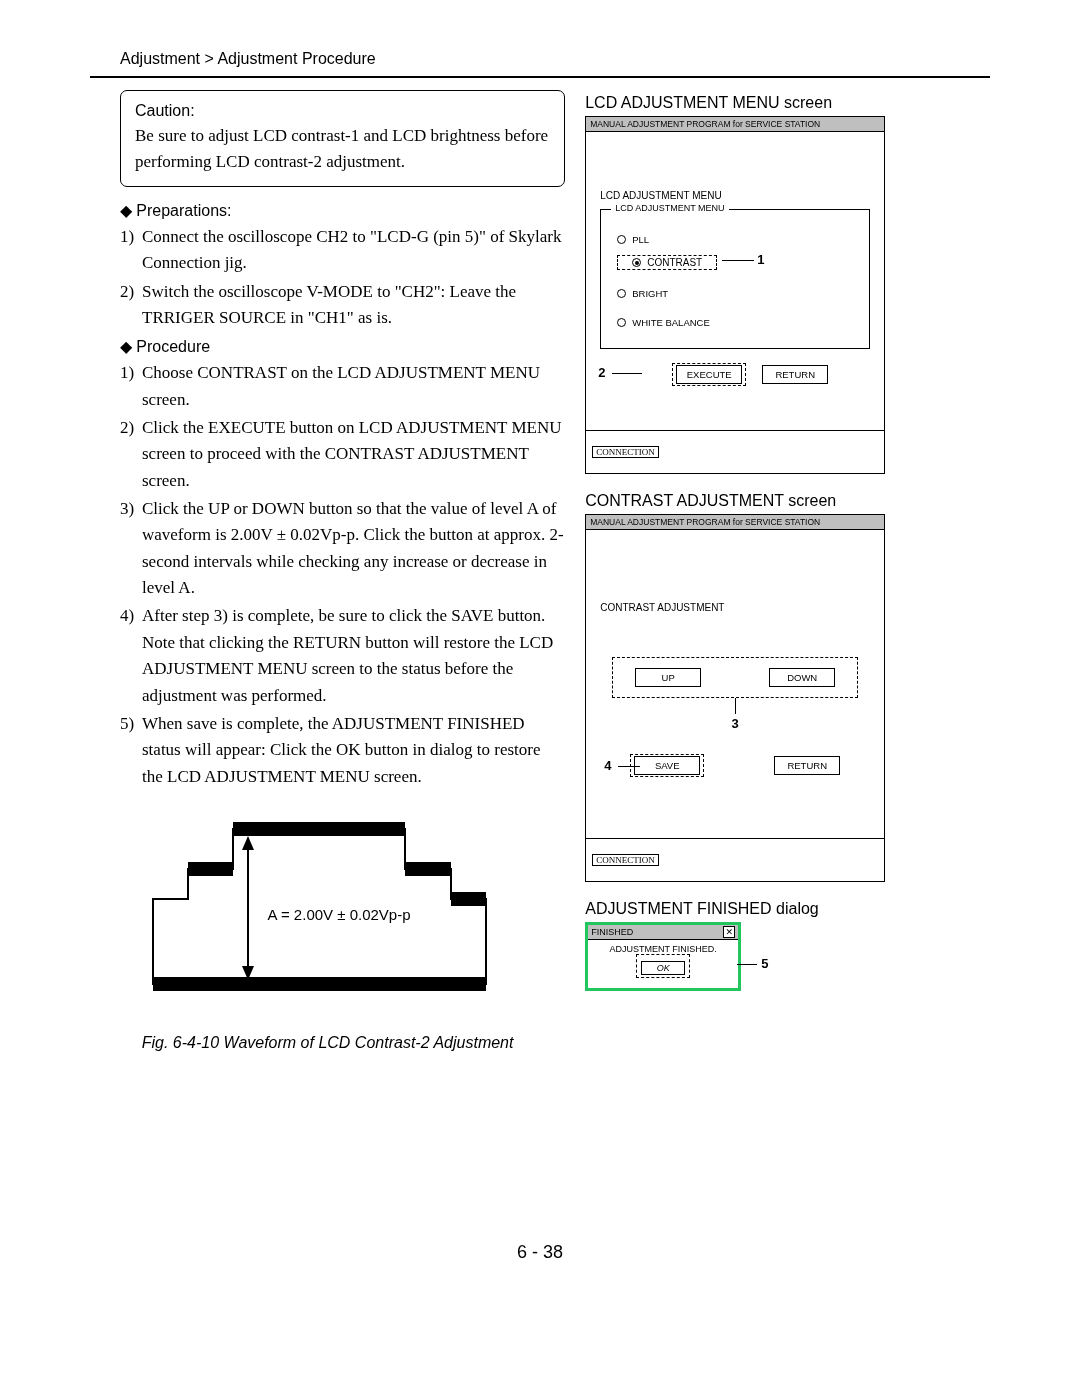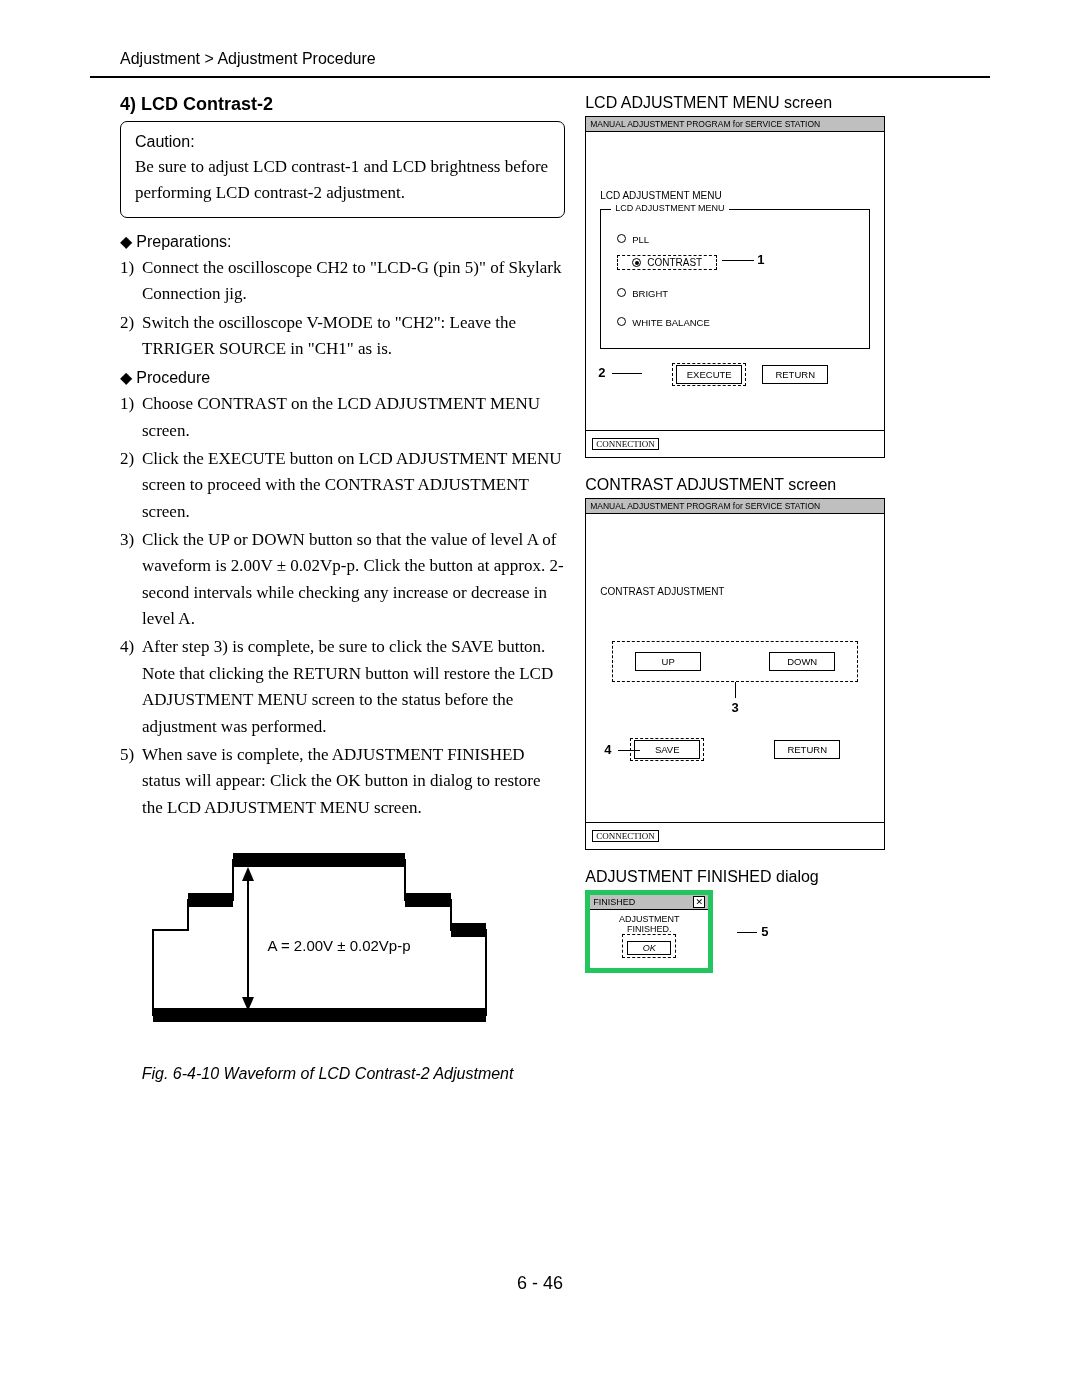--- a/index.html
+++ b/index.html
@@ -129,20 +129,21 @@
   .group-legend {
     position: absolute;
     top: -7px;
     left: 10px;
     background: #fff;
     padding: 0 4px;
     font-size: 9px;
   }
   .radio-item {
     display: flex;
+    align-items: center;
     gap: 6px;
     margin: 10px 0;
     font-size: 9.5px;
   }
   .radio { width: 9px; height: 9px; border: 1px solid #000; border-radius: 50%; position: relative; }
   .radio.selected::after {
     content: "";
     position: absolute; left: 1.5px; top: 1.5px;
     width: 4px; height: 4px; background: #000; border-radius: 50%;
   }
@@ -168,42 +169,42 @@
   }
   .callout {
     position: absolute;
     font-family: Arial, Helvetica, sans-serif;
     font-weight: bold;
     font-size: 13px;
   }
   .status-bar {
     border-top: 1px solid #000;
     font-size: 9px;
-    padding: 8px 6px;
+    padding: 16px 6px;
   }
   .contrast-body {
     min-height: 260px;
   }
   .updown-wrap {
     border: 1.3px dashed #000;
     padding: 10px 22px;
     display:flex;
     justify-content: space-between;
     margin: 44px 12px 0 12px;
   }
   .save-row {
     display:flex;
     justify-content: space-between;
     margin: 34px 30px 0 30px;
     align-items:center;
   }
   
   .dialog {
-    border: 5px solid #22c55e;
-    width: 128px;
+    border: 3px solid #22c55e;
+    width: 156px;
     font-family: Arial, Helvetica, sans-serif;
     font-size: 10px;
     position: relative;
   }
   .dialog-title {
     display:flex;
     justify-content: space-between;
     align-items: center;
     background: #bfbfbf;
     border-bottom: 1px solid #000;
@@ -246,21 +247,20 @@
 <body>
 
 <div class="page">
 
   <div class="breadcrumb">Adjustment &gt; Adjustment Procedure</div>
   <div class="hr"></div>
 
   <div class="two-col">
 
     <div class="left">
-      <div class="section-title">4)  LCD Contrast-2</div>
 
       <div class="caution-box">
         <div class="caution-label">Caution:</div>
         <div>Be sure to adjust LCD contrast-1 and LCD brightness before performing LCD contrast-2 adjustment.</div>
       </div>
 
       <div class="sub-head">
         <span class="diamond">◆</span><span>Preparations:</span>
       </div>
       <div class="body-text">
@@ -414,14 +414,14 @@
             </span>
           </div>
         </div>
         <span style="position:absolute;left:152px;top:42px;border-top:1px solid #000;width:20px;"></span>
         <span class="callout" style="left:176px;top:34px;">5</span>
       </div>
 
     </div>
   </div>
 
-  <div class="page-num">6 - 46</div>
+  <div class="page-num">6 - 38</div>
 </div>
 
 </body></html>

